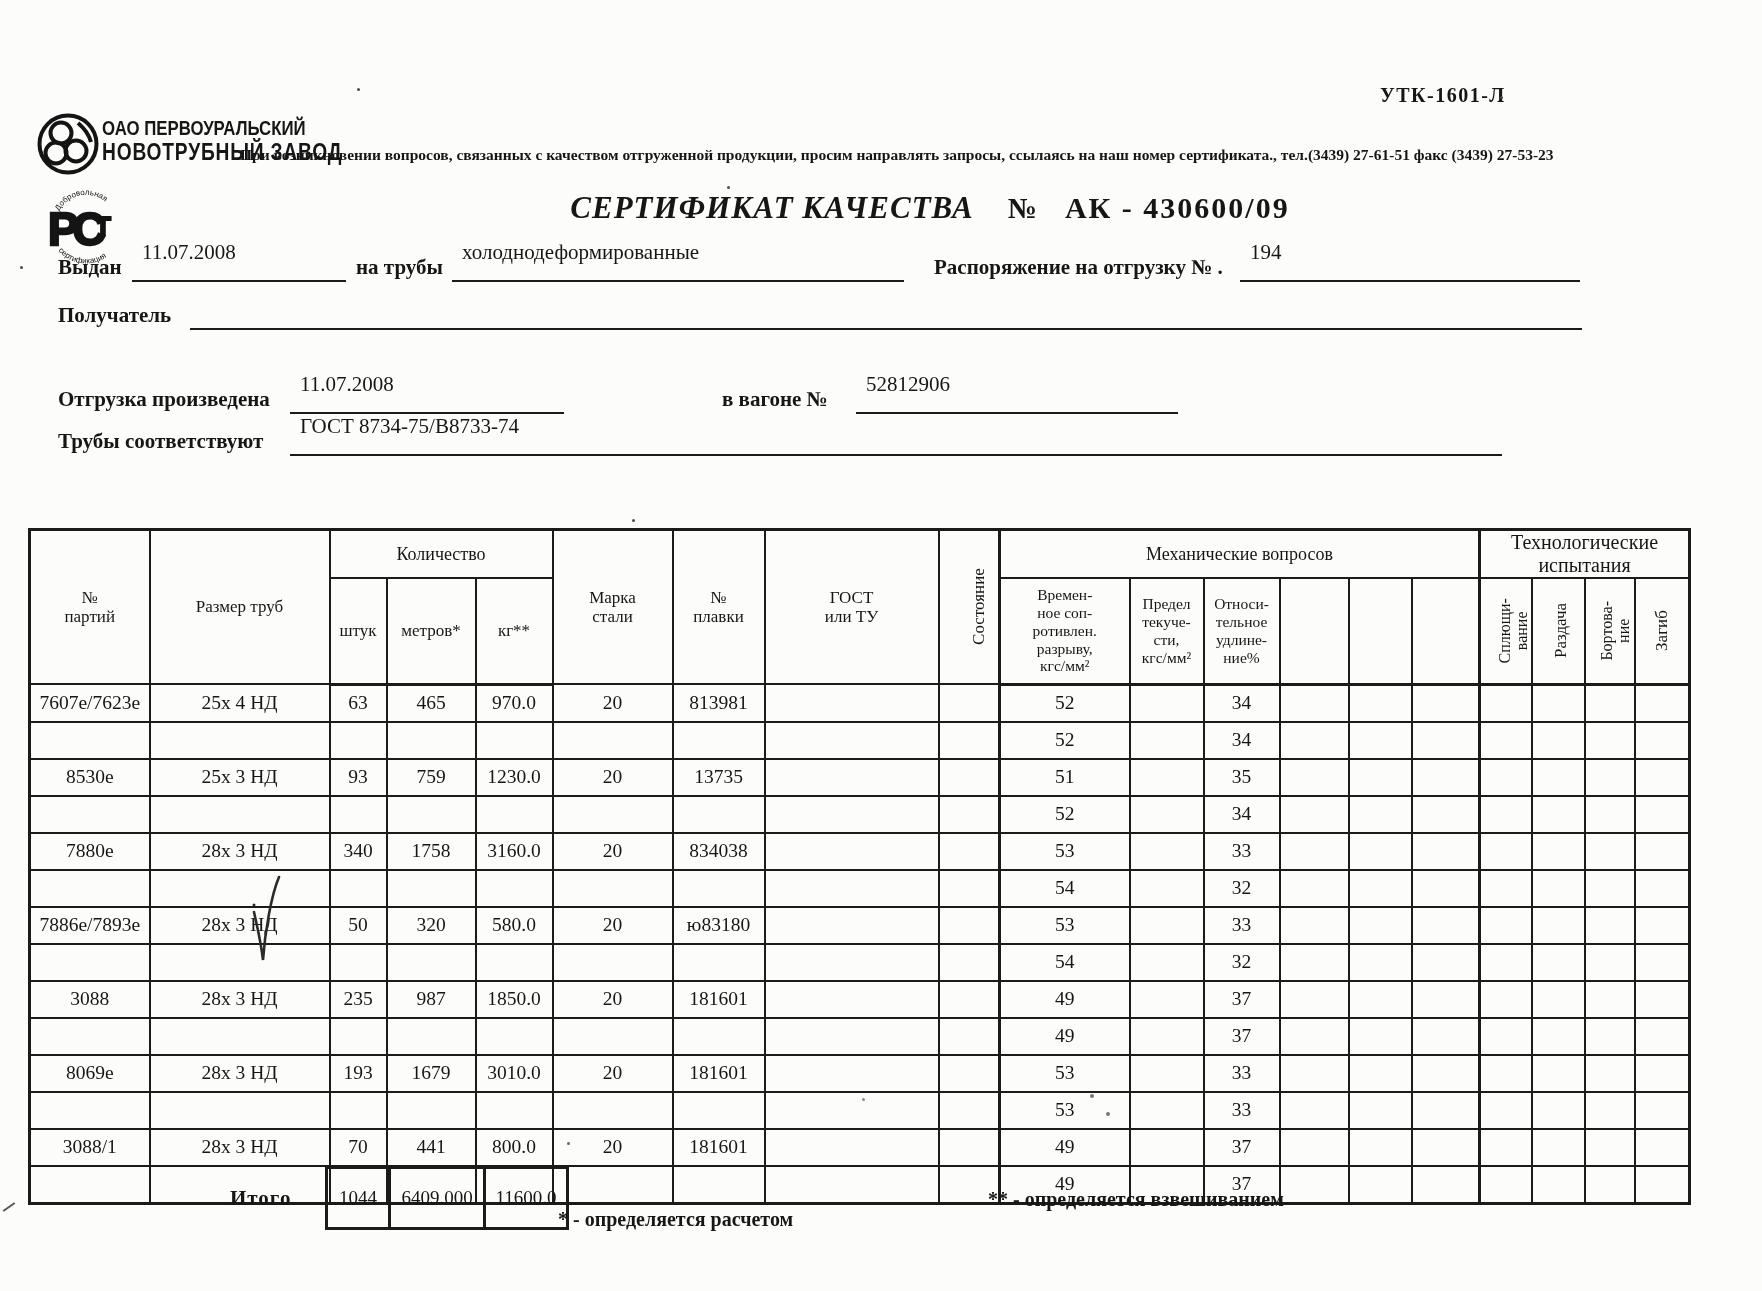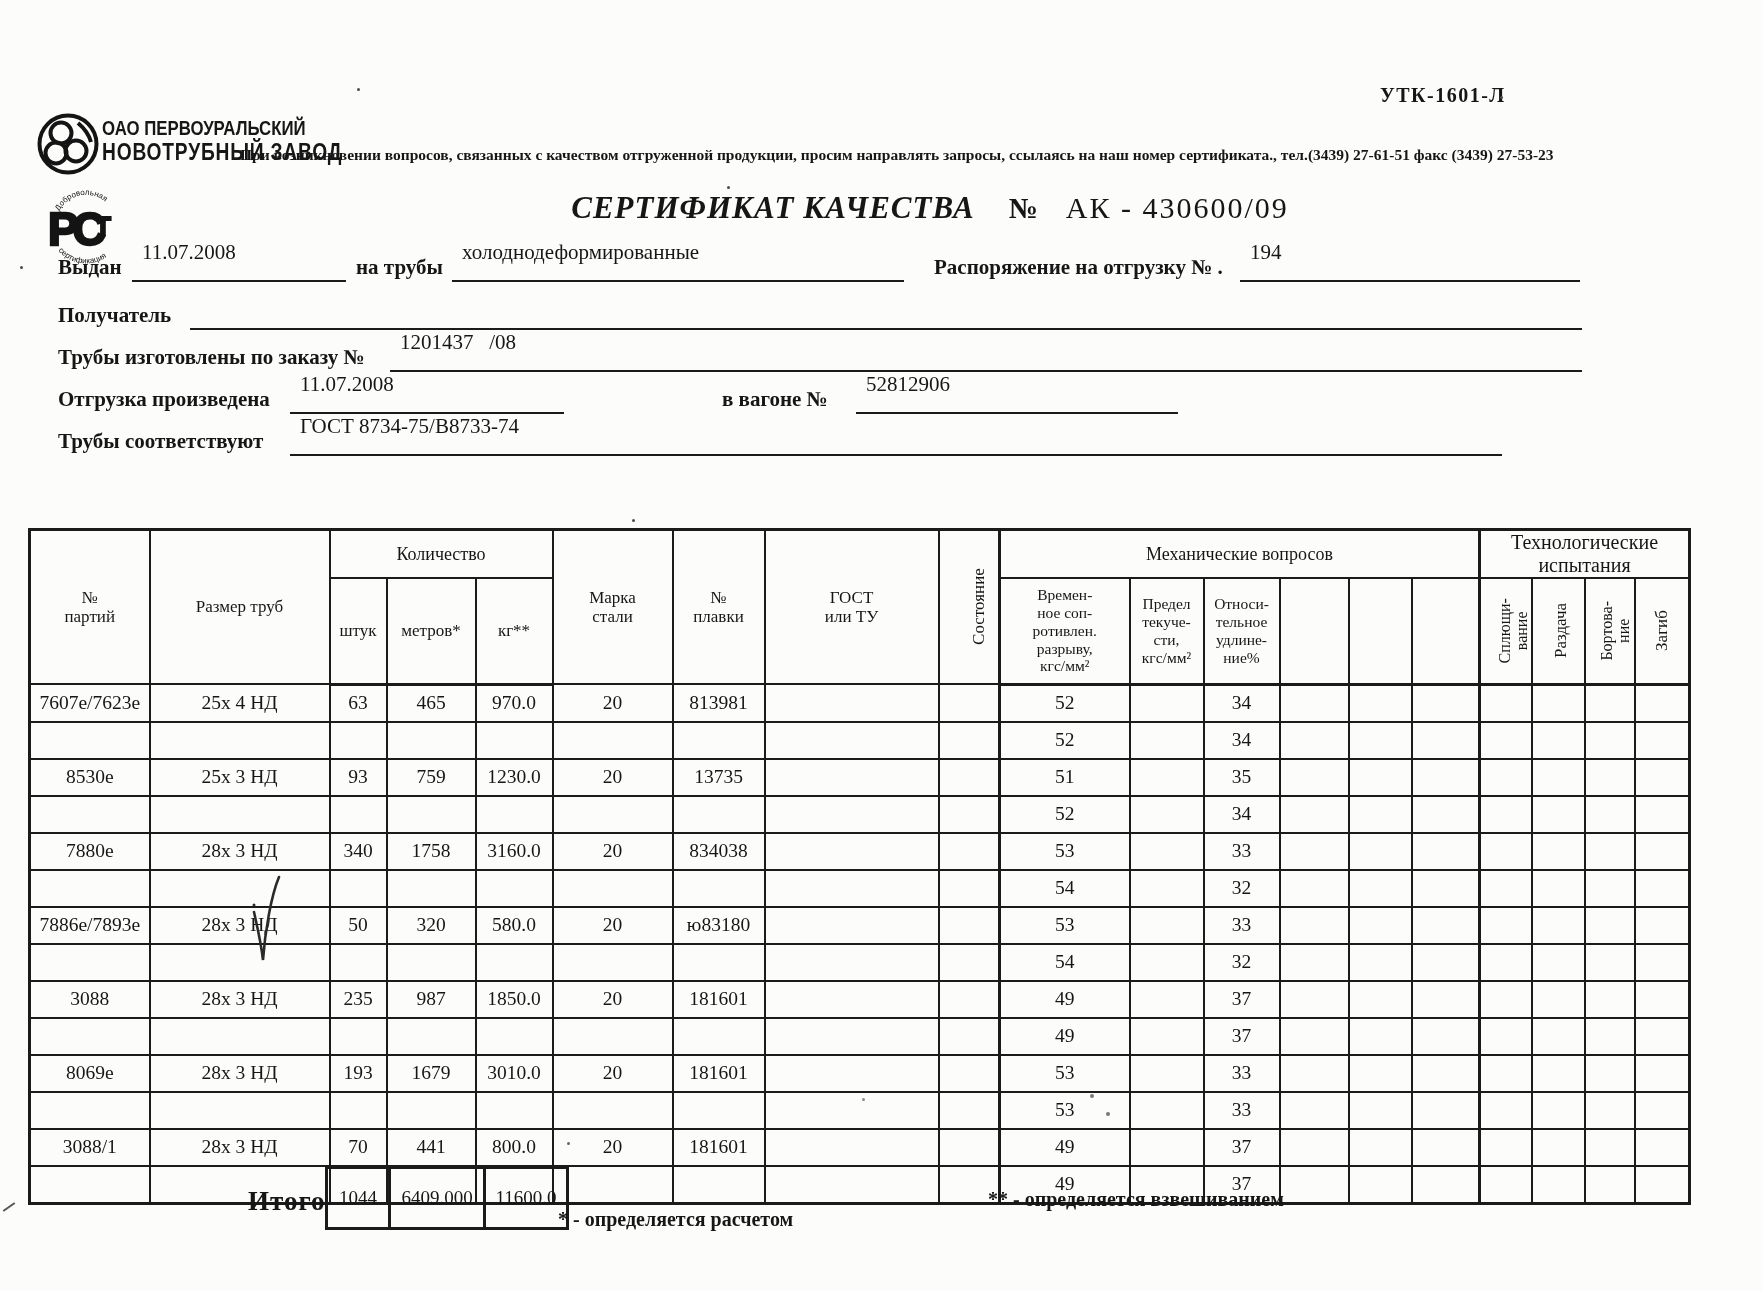--- a/index.html
+++ b/index.html
@@ -17,40 +17,40 @@
            font-family:"Liberation Sans",sans-serif;font-weight:bold;white-space:nowrap;}
   .co-name .l1{font-size:21px;display:block;}
   .co-name .l2{font-size:24px;display:block;letter-spacing:1px;}
   .addr1{left:282px;top:116px;font-size:20px;white-space:nowrap;}
   .addr1 .email{border-bottom:2px solid #161616;}
   .addr2{left:240px;top:146px;font-size:15.5px;white-space:nowrap;}
   .rst-wrap{left:44px;top:182px;width:84px;height:88px;}
   .doc-title{left:470px;top:190px;width:920px;text-align:center;white-space:nowrap;}
   .doc-title .t-main{font-style:italic;font-weight:bold;font-size:31px;letter-spacing:1px;margin-right:30px;}
   .doc-title .t-no{font-weight:bold;font-size:29px;margin-right:24px;}
-  .doc-title .t-num{font-weight:normal;font-size:30px;letter-spacing:2px;}
+  .doc-title .t-num{font-weight:bold;font-size:30px;letter-spacing:2px;}
   
   .fline{position:absolute;height:32px;}
   .flabel{position:absolute;bottom:2px;font-size:21px;font-weight:bold;white-space:nowrap;}
   .fval{position:absolute;bottom:0;border-bottom:2px solid #1b1b1b;font-size:21px;white-space:pre;padding:0 0 15px 10px;}
   
   table.cert{border-collapse:collapse;table-layout:fixed;position:absolute;left:28px;top:528px;width:1660px;
              border:3px solid #1b1b1b;}
   .cert th,.cert td{border:2px solid #1b1b1b;padding:0;text-align:center;vertical-align:middle;overflow:visible;}
   .cert thead th{font-weight:normal;font-size:17px;line-height:1.12;white-space:pre-line;}
   .cert thead .grp{font-size:18px;}
   .cert thead .tgrp{font-size:20px;line-height:1.15;}
   .cert thead .sub{font-size:15.5px;line-height:1.15;}
   .cert .vtext{display:inline-block;transform:rotate(-90deg);white-space:nowrap;font-size:17px;}
   .cert .vtext2{display:inline-block;transform:rotate(-90deg);white-space:pre-line;font-size:16px;line-height:1.05;}
   .cert tbody td{font-size:19.5px;height:35px;}
   .cert .gl{border-left-width:3px;}
   .cert thead tr:last-child th{border-bottom-width:3px;}
   
-  .totals-label{left:248px;top:1186px;font-size:27px;font-weight:bold;letter-spacing:1px;}
+  .totals-label{left:230px;top:1186px;font-size:21px;font-weight:bold;letter-spacing:1px;}
   .totals-boxes{left:325px;top:1166px;display:flex;}
   .totals-boxes .tb{border:3px solid #1b1b1b;margin-left:-3px;height:58px;line-height:58px;
                     text-align:center;font-size:19px;}
   .tb.tb1{width:60px;margin-left:0;}
   .tb.tb2{width:92px;}
   .tb.tb3{width:80px;}
   .fnote{font-size:20px;font-weight:bold;white-space:nowrap;}
   
   .dot{position:absolute;background:#4a4a4a;border-radius:50%;}
   .slashmark{position:absolute;width:2px;height:14px;background:#555;transform:rotate(55deg);}
@@ -110,24 +110,20 @@
     <span class="fval" style="left:452px;width:442px;">холоднодеформированные</span>
     <span class="flabel" style="left:934px;">Распоряжение на отгрузку № .</span>
     <span class="fval" style="left:1240px;width:330px;">194</span>
   </div>
 
   <div class="fline" style="left:0;top:298px;width:1762px;">
     <span class="flabel" style="left:58px;">Получатель</span>
     <span class="fval" style="left:190px;width:1382px;"></span>
   </div>
 
-  <div class="fline" style="left:0;top:340px;width:1762px;">
-    <span class="flabel" style="left:58px;">Трубы изготовлены по заказу №</span>
-    <span class="fval" style="left:390px;width:1182px;">1201437   /08</span>
-  </div>
 
   <div class="fline" style="left:0;top:382px;width:1762px;">
     <span class="flabel" style="left:58px;margin-top:38px;">Отгрузка произведена</span>
     <span class="fval" style="left:290px;width:264px;">11.07.2008</span>
     <span class="flabel" style="left:722px;">в вагоне №</span>
     <span class="fval" style="left:856px;width:312px;">52812906</span>
   </div>
 
   <div class="fline" style="left:0;top:424px;width:1762px;">
     <span class="flabel" style="left:58px;">Трубы соответствуют</span>

